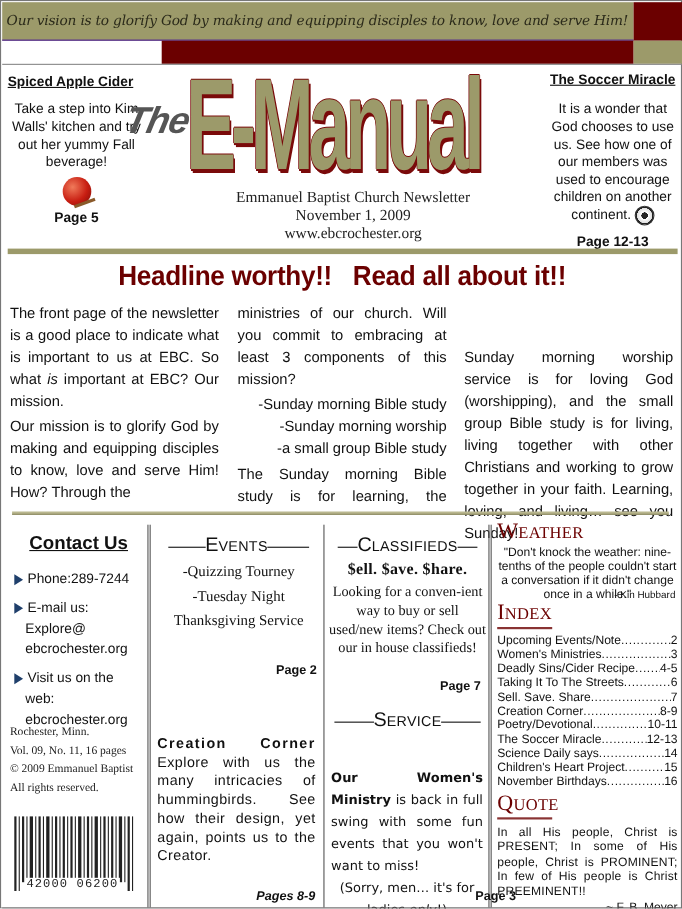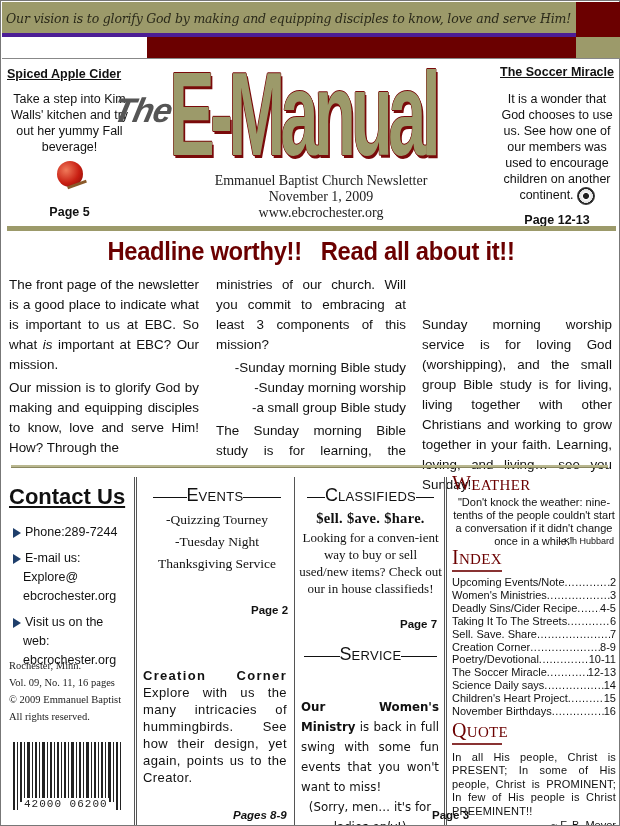--- a/index.html
+++ b/index.html
@@ -1,34 +1,34 @@
 <!DOCTYPE html>
 <html><head>
 <meta charset="utf-8">
 <style>
   * { box-sizing: border-box; margin: 0; padding: 0; }
   html, body { width: 620px; height: 826px; background: #fff; overflow: hidden; }
   body { font-family: "Liberation Sans", sans-serif; color: #111; position: relative; }
   .page { position: absolute; left: 0; top: 0; width: 620px; height: 826px; border: 1px solid #777; }
 
   
-  .vision-bar { position: absolute; left: 1px; top: 1px; width: 574px; height: 35px; background: #9c9a6a; border-bottom: 4px solid #4c1d95; }
+  .vision-bar { position: absolute; left: 1px; top: 1px; width: 574px; height: 35px; background: #9c9a6a; border-bottom: 1px solid #4c1d95; }
   .vision-text { position: absolute; left: 4px; top: 9px; font-family: "DejaVu Serif", serif; font-style: italic; font-size: 12.5px; color: #2b2a1a; letter-spacing: -0.2px; white-space: nowrap; }
   .red-block-tr { position: absolute; left: 575px; top: 1px; width: 44px; height: 35px; background: #6b0000; }
   .red-bar { position: absolute; left: 146px; top: 36px; width: 429px; height: 21px; background: #6b0000; }
   .olive-block { position: absolute; left: 575px; top: 36px; width: 44px; height: 21px; background: #9c9a6a; }
   .top-rule { position: absolute; left: 1px; top: 57px; width: 618px; height: 1px; background: #888; }
 
   
   .teaser-left { position: absolute; left: 6px; top: 66px; width: 125px; text-align: center; }
   .teaser-title { font-weight: bold; font-size: 12.5px; text-decoration: underline; text-align: left; }
   .teaser-body { font-size: 12.5px; line-height: 16px; margin-top: 10px; }
   .apple { width: 26px; height: 26px; border-radius: 50%; background: radial-gradient(circle at 35% 35%, #f07a5a, #c81e12 55%, #7a0a04); margin: 6px auto 0; position: relative; }
   .apple::after { content: ""; position: absolute; left: 10px; top: 22px; width: 20px; height: 3px; background: #8a5a2a; transform: rotate(-20deg); }
-  .teaser-page { font-weight: bold; font-size: 12.5px; margin-top: 18px; }
+  .teaser-page { font-weight: bold; font-size: 12.5px; margin-top: 4px; }
 
   
   .the-word { position: absolute; left: 113px; top: 90px; font-family: "Liberation Sans", sans-serif; font-weight: bold; font-style: italic; font-size: 34px; color: #555; transform: skewX(-12deg); letter-spacing: -1px; }
   .emanual { position: absolute; left: 168px; top: 58px; width: 305px; height: 110px; font-family: "Liberation Sans", sans-serif; font-weight: bold; font-size: 118px; line-height: 110px; color: #9c9a6a; letter-spacing: -8px; transform: scaleX(0.58) scaleY(1.0); transform-origin: left top; white-space: nowrap;
     text-shadow: 3px 3px 0 #7a0a0a, 1px 0 0 #7a0a0a, -1px 0 0 #7a0a0a, 0 1px 0 #7a0a0a, 0 -1px 0 #7a0a0a; }
   .mast-sub { position: absolute; left: 200px; top: 172px; width: 240px; text-align: center; font-family: "Liberation Serif", serif; font-size: 14px; line-height: 16px; color: #222; }
 
   
   .teaser-right { position: absolute; left: 494px; top: 64px; width: 124px; text-align: center; }
   .teaser-right .teaser-title { text-align: center; }
@@ -50,21 +50,21 @@
   .col .gap { margin-top: 3px; }
   .list-line { text-align: right; }
 
   .olive-rule-2 { position: absolute; left: 10px; top: 464px; width: 597px; height: 3px; background: #b9b78f; border-bottom: 1px solid #8a8860; }
 
   
   .vline { position: absolute; width: 3px; border-left: 1px solid #555; border-right: 1px solid #555; }
   .vline-thin { position: absolute; width: 1px; background: #555; }
 
   .contact { position: absolute; left: 8px; top: 483px; width: 125px; }
-  .contact-title { font-weight: bold; font-size: 22px; text-decoration: underline; }
+  .contact-title { font-weight: bold; font-size: 17px; text-decoration: underline; text-align: center; }
   .contact-list { margin-top: 13px; font-size: 12.5px; line-height: 19px; }
   .contact-item { position: relative; padding-left: 16px; margin-bottom: 7px; }
   .contact-item .tri { position: absolute; left: 4px; top: 5px; width: 0; height: 0; border-left: 8px solid #1f3f6b; border-top: 5px solid transparent; border-bottom: 5px solid transparent; }
   .contact-item .indent { display: block; margin-left: -2px; }
   .contact-meta { position: absolute; left: 8px; top: 656px; width: 128px; font-family: "Liberation Serif", serif; font-size: 10.5px; line-height: 17px; color: #222; }
   .barcode { position: absolute; left: 10px; top: 741px; width: 118px; height: 68px; }
   .barcode-num { position: absolute; left: 22px; top: 797px; font-family: "Liberation Mono", monospace; font-size: 11px; color: #222; background: #fff; padding: 0 1px; letter-spacing: 1px; }
 
   .section-head { position: absolute; text-align: center; font-family: "Liberation Sans", sans-serif; font-size: 15px; color: #111; }
   .section-head .rule { display: inline-block; height: 1px; background: #111; vertical-align: middle; }

